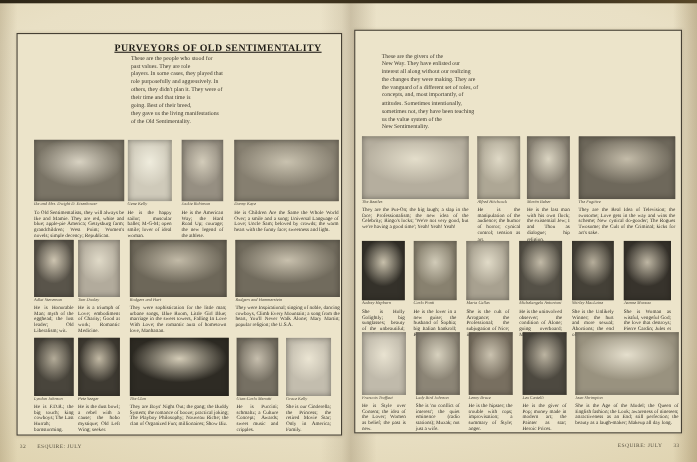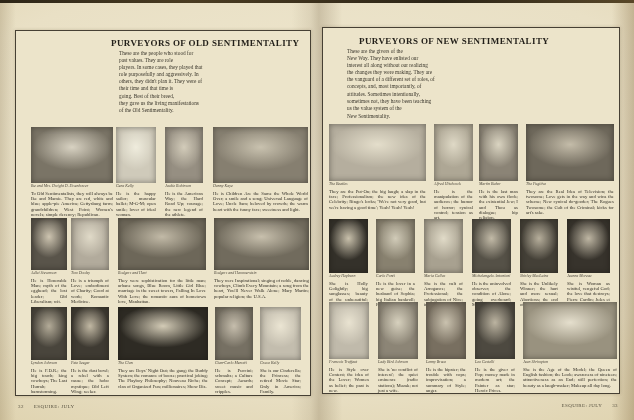--- a/index.html
+++ b/index.html
@@ -9,21 +9,21 @@
       linear-gradient(90deg, rgba(100,78,40,.20) 0%, rgba(100,78,40,0) 2.5%),
       linear-gradient(270deg, rgba(110,82,40,.30) 0%, rgba(110,82,40,0) 3.5%),
       linear-gradient(90deg, rgba(0,0,0,0) 46%, rgba(90,70,40,.10) 49%, rgba(90,70,40,.22) 50.3%, rgba(0,0,0,0) 54%),
       radial-gradient(ellipse 120% 90% at 50% 42%, #f0e9d2 0%, #e9e0c5 55%, #dccfa9 85%, #cdb98a 100%);
   }
   .topstrip{position:absolute;left:0;top:0;width:634px;height:3px;background:linear-gradient(90deg,#2c2517,#4a3c22 30%,#2c2517 70%,#584728);}
   .page{position:absolute;border:1px solid #464034;box-shadow:0 0 3px rgba(90,70,40,.25);}
   .page.left{left:15px;top:30px;width:294px;height:364px;}
   .page.right{left:322px;top:27px;width:296px;height:365px;}
   .ptitle{position:absolute;font-weight:bold;font-size:9px;letter-spacing:.4px;color:#221f19;white-space:nowrap;font-family:"Liberation Serif",serif;}
-  .left .ptitle{left:95px;top:7px;}
+  .left .ptitle{left:88px;top:7px;text-decoration:underline;}
   .right .ptitle{left:36px;top:8px;}
   .intro{position:absolute;font-size:6px;line-height:1.35;color:#3a362c;white-space:pre-line;transform:scale(.88);transform-origin:0 0;width:130px;}
   .left .intro{left:103px;top:19px;}
   .right .intro{left:24px;top:20px;}
   .row{position:absolute;display:flex;align-items:flex-start;}
   .left .row{left:15px;width:278px;}
   .right .row{left:6px;width:288px;}
   .figure{display:flex;flex-direction:column;flex:0 0 auto;}
   .photo{width:100%;box-shadow:inset 0 0 6px rgba(20,18,12,.45);}
   .figname{margin-top:1px;font-style:italic;font-size:6px;line-height:1;color:#4a453a;transform:scale(.66);transform-origin:0 0;width:152%;white-space:nowrap;}
@@ -117,21 +117,20 @@
         </div>
         <div class="figure" style="width: 41px; margin-left: 7px;">
           <div class="photo" style="height: 53px; background: radial-gradient(62% 52% at 50% 36%, rgb(235, 229, 211) 0%, rgb(195, 189, 174) 78%);"></div>
           <div class="figname">Grace Kelly</div>
           <div class="figcap">She is our Cinderella; the Princess; the retired Movie Star; Only in America; Family.</div>
         </div>
       </div>
     </div>
 
   <div class="page right" style="background: rgb(236, 228, 202); border-color: rgb(70, 64, 52);">
-    <div class="ptitle">PURVEYORS OF NEW SENTIMENTALITY</div>
     <div class="intro">These are the givers of the
 New Way. They have enlisted our
 interest all along without our realizing
 the changes they were making. They are
 the vanguard of a different set of roles, of
 concepts, and, most importantly, of
 attitudes. Sometimes intentionally,
 sometimes not, they have been teaching
 us the value system of the
 New Sentimentality.</div>

